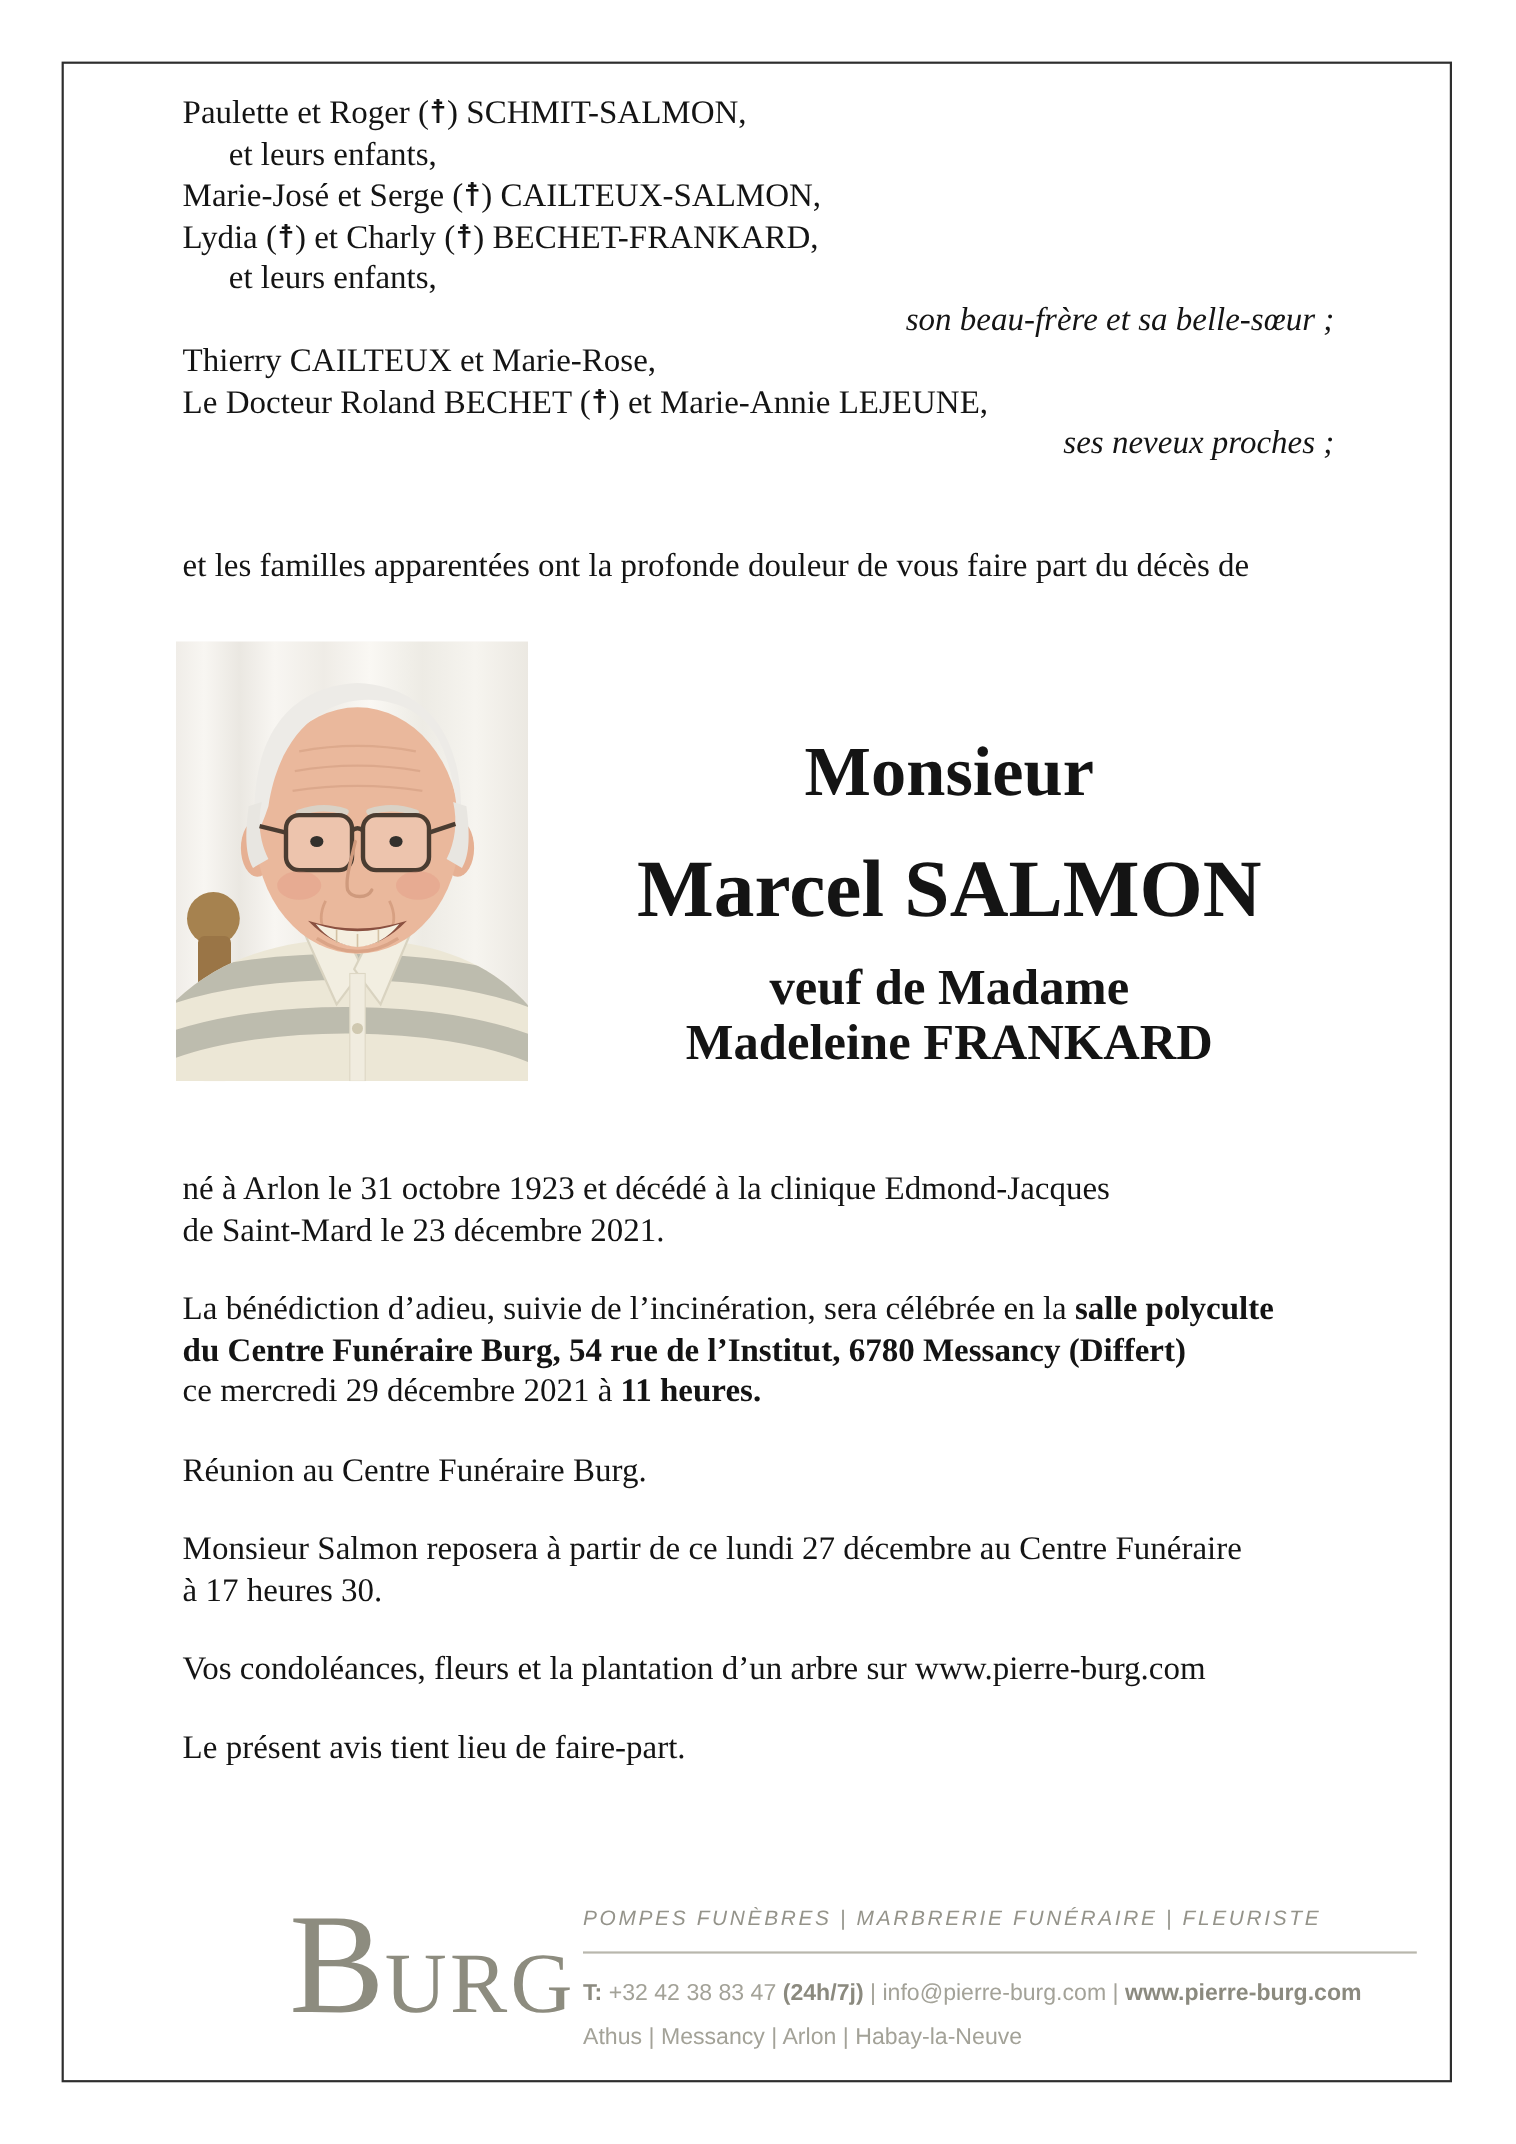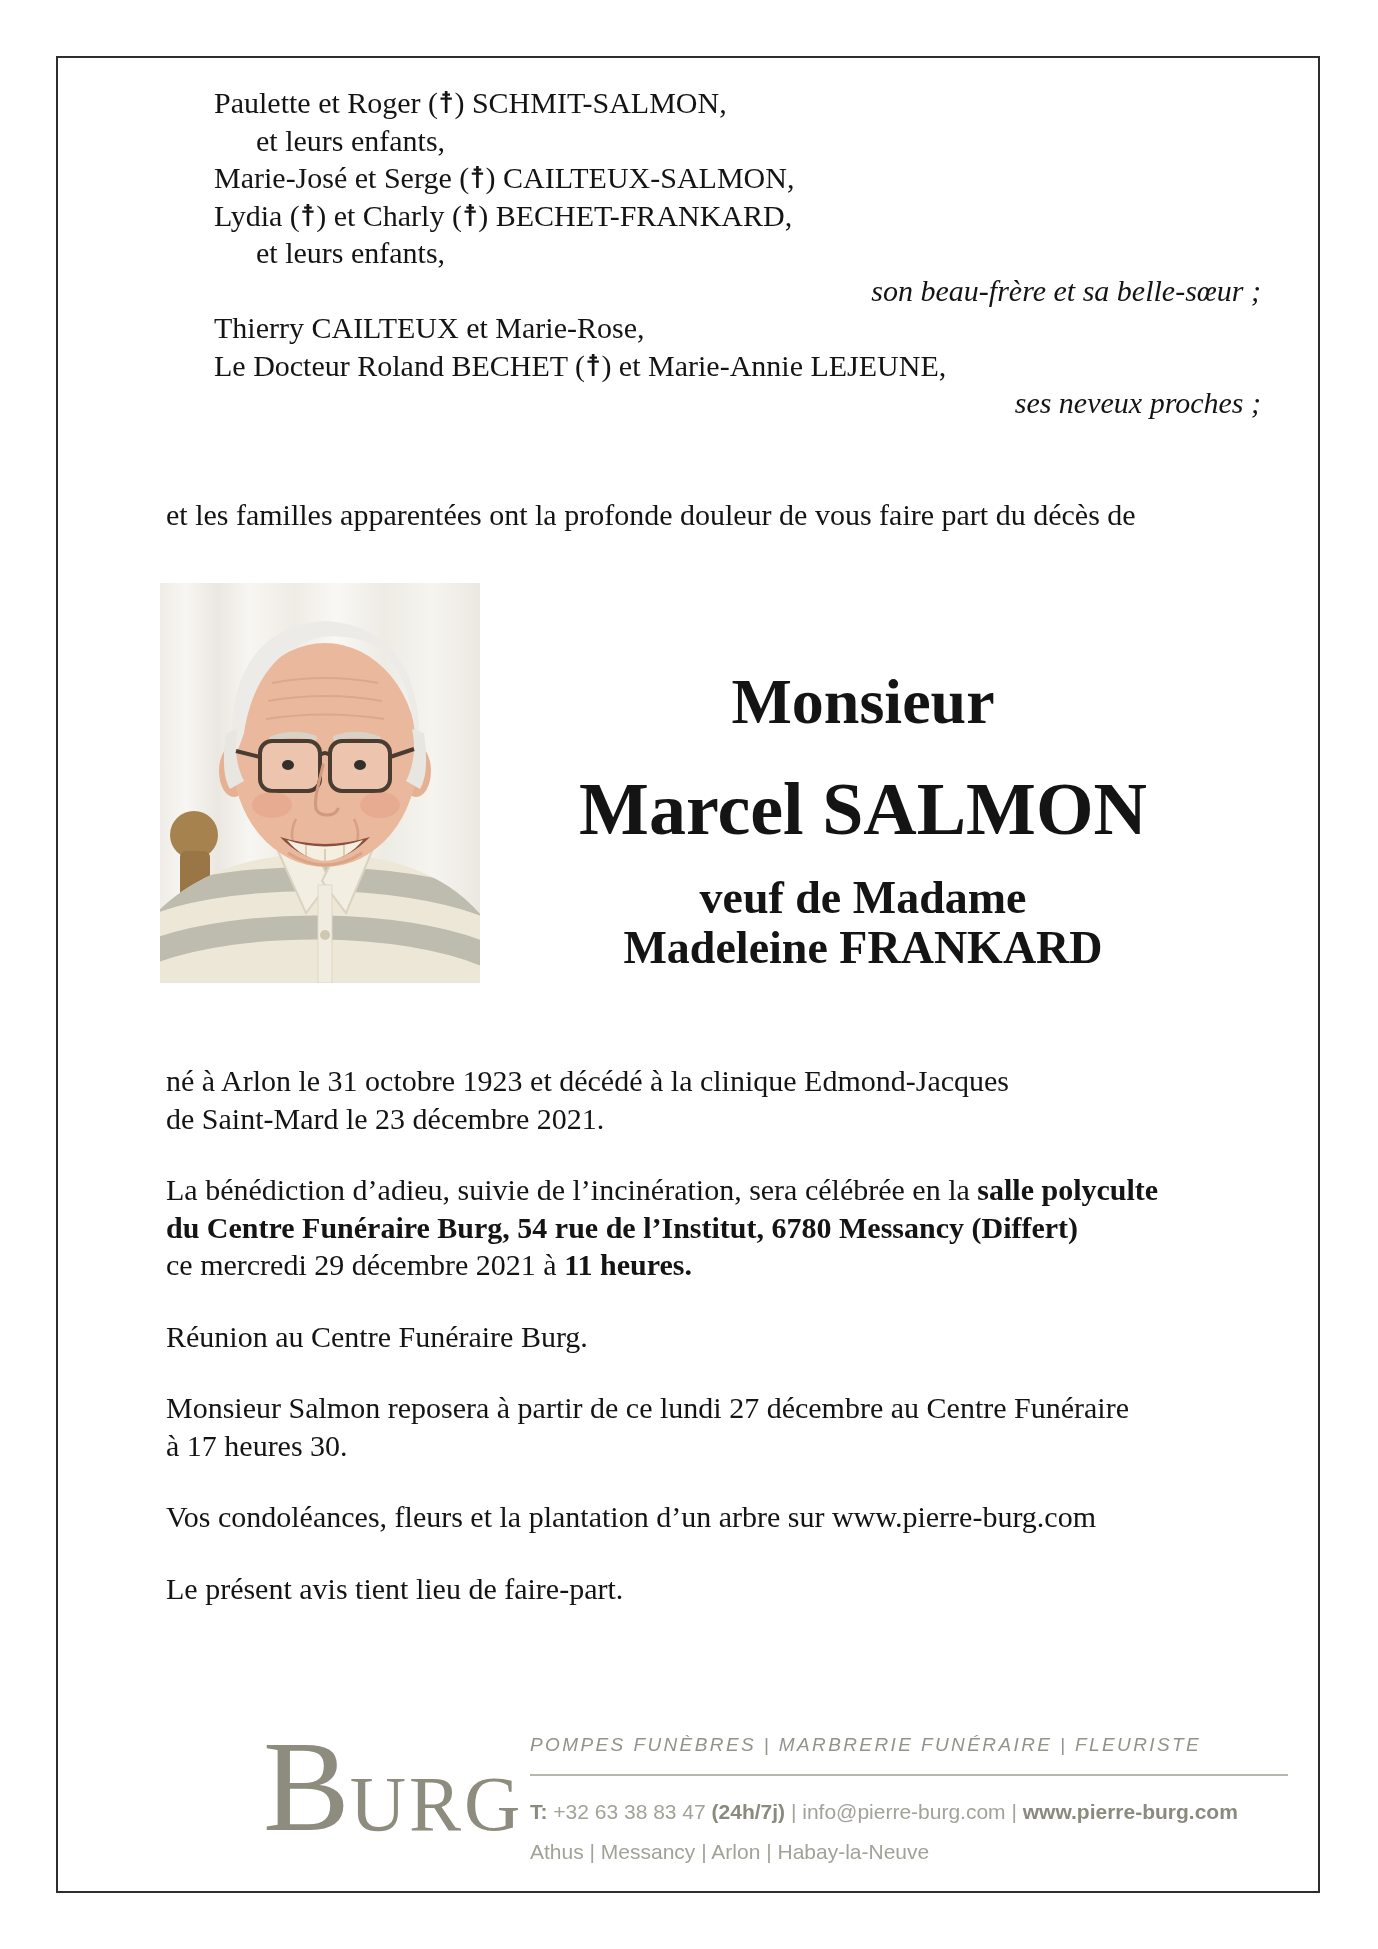--- a/index.html
+++ b/index.html
@@ -1,21 +1,21 @@
 <!DOCTYPE html>
 <html lang="fr"><head>
 <meta charset="utf-8">
 <style>
   html,body{margin:0;padding:0;background:#ffffff;}
   .page{position:relative;width:1378px;height:1949px;background:#ffffff;overflow:hidden;
         font-family:"Liberation Serif","DejaVu Serif",serif;color:#141414;}
   .sheet{position:absolute;left:56px;top:56px;width:1264px;height:1837px;
          border:2px solid #2e2e2e;box-sizing:border-box;background:#ffffff;}
   
-  .names{position:absolute;left:108px;top:26px;width:1047px;font-size:30px;margin-left:48px;}
+  .names{position:absolute;left:108px;top:26px;width:1047px;font-size:30px;}
   .nline{height:37.5px;line-height:37.5px;white-space:nowrap;}
   .nline.indent{padding-left:42px;}
   .nline.right{text-align:right;font-style:italic;}
   .intro{position:absolute;left:108px;top:438px;width:1047px;font-size:30px;
          line-height:37.5px;white-space:nowrap;}
   
   .photo{position:absolute;left:102px;top:525px;width:320px;height:400px;overflow:hidden;}
   
   .titleblock{position:absolute;left:400px;top:525px;width:810px;height:400px;}
   .titleblock > div{position:absolute;left:0;width:100%;text-align:center;font-weight:bold;}
@@ -172,18 +172,18 @@
         </div>
       </div>
 
     <div class="footer">
       <div class="logo">
         <span class="logo-b">B</span>
         <span class="logo-urg">URG</span>
       </div>
       <div class="services">POMPES FUNÈBRES  |  MARBRERIE FUNÉRAIRE  |  FLEURISTE</div>
       <div class="fdivider"></div>
-      <div class="contact"><span class="b">T: </span><span>+32 63 38 83 47 </span><span class="b">(24h/7j)</span><span>  |  </span><span>info@pierre-burg.com</span><span>  |  </span><span class="b">www.pierre-burg.com</span></div>
+      <div class="contact"><span class="b">T: </span><span>+32 42 38 83 47 </span><span class="b">(24h/7j)</span><span>  |  </span><span>info@pierre-burg.com</span><span>  |  </span><span class="b">www.pierre-burg.com</span></div>
       <div class="cities">Athus | Messancy | Arlon | Habay-la-Neuve</div>
     </div>
 
   </div>
 </div>
 
 </body></html>

